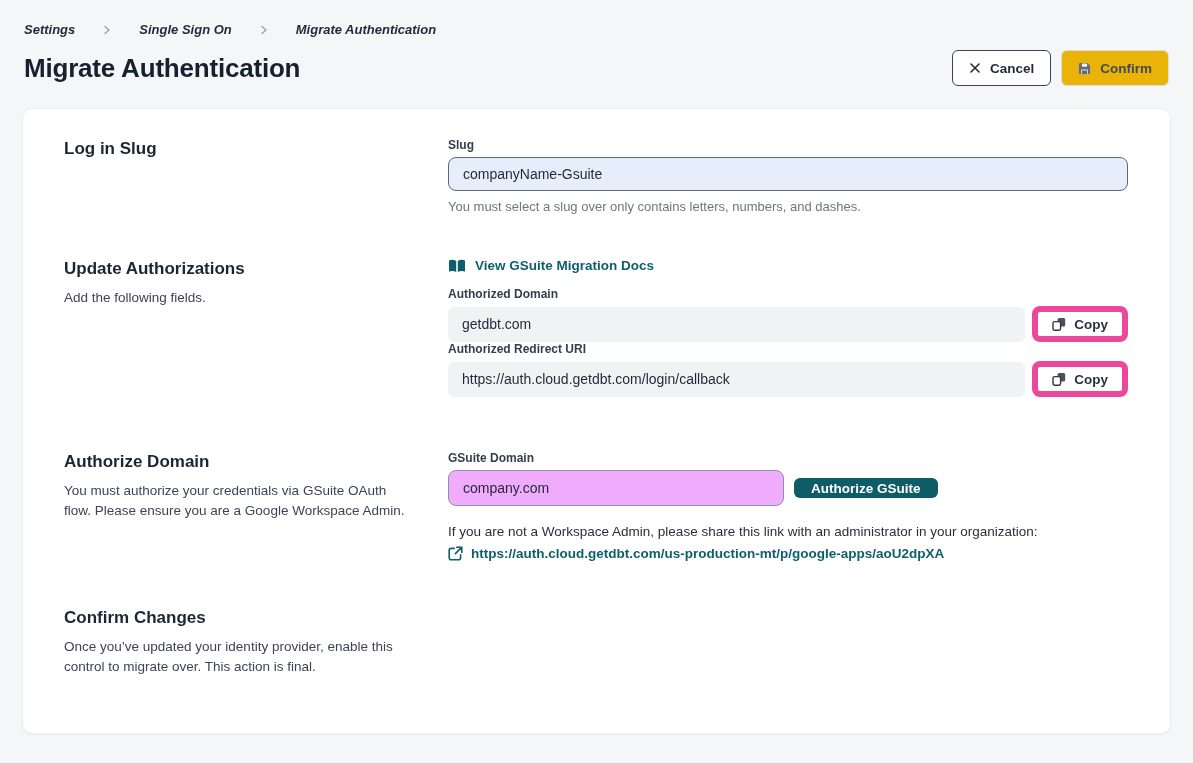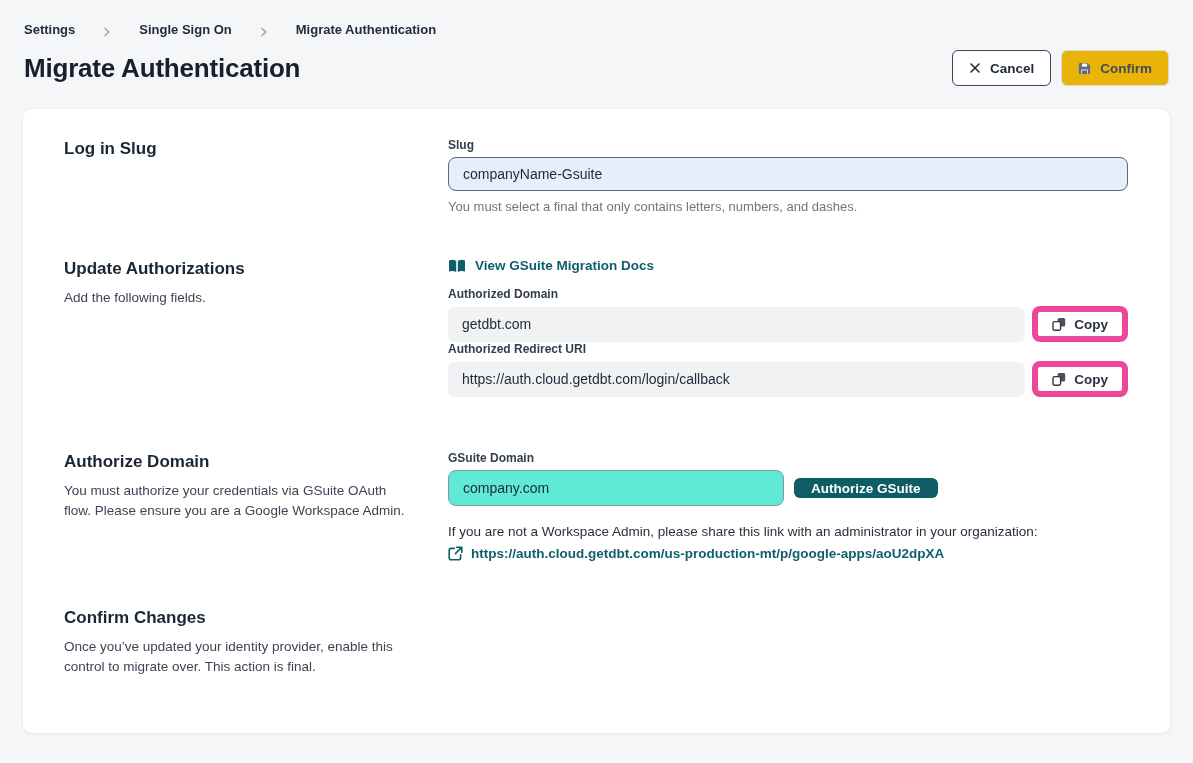--- a/index.html
+++ b/index.html
@@ -7,21 +7,21 @@
   body {
     font-family: "Liberation Sans", sans-serif;
     background: #F5F6F8;
     color: #28313F;
     overflow: hidden;
   }
   .page { width: 1193px; height: 763px; position: relative; }
 
   
   .header { padding: 22px 24px 0 24px; }
-  .breadcrumb { display: flex; align-items: flex-end; gap: 27px; font-size: 13px; font-weight: 600; color: #222C3C; }
+  .breadcrumb { display: flex; align-items: center; gap: 27px; font-size: 13px; font-weight: 600; color: #222C3C; font-style: italic; }
   .crumb { cursor: pointer; }
   .crumb.current { font-weight: 700; cursor: default; }
   .sep { display: flex; align-items: center; }
 
   .title-row { display: flex; align-items: center; justify-content: space-between; margin-top: 13px; }
   .page-title { font-size: 26px; font-weight: 700; color: #16202E; letter-spacing: -0.2px; }
   .header-actions { display: flex; gap: 10px; }
   .btn { display: inline-flex; align-items: center; gap: 9px; height: 36px; padding: 0 16px; border-radius: 6px; font-size: 13.5px; font-weight: 600; cursor: pointer; font-family: inherit; }
   .btn-cancel { background: #FFFFFF; border: 1px solid #39455A; color: #1F2937; }
   .btn-confirm { background: #eab308; border: 1px solid #DADDE2; color: #414B5A; }
@@ -47,21 +47,21 @@
   .field-label { font-size: 12px; font-weight: 700; color: #333D4D; margin-bottom: 5px; }
   .helper-text { font-size: 13px; color: #6F7680; margin-top: 8px; }
 
   .text-input {
     width: 100%; height: 34px;
     border-radius: 8px; padding: 10px 14px;
     font-size: 14px; color: #1F2937;
     font-family: inherit; outline: none;
   }
   .slug-input { background: #E7EEFB; border: 1px solid #5C6878; }
-  .gsuite-input { background: #5eead4; border: 1px solid #8B95A1; width: 336px; height: 36px; }
+  .gsuite-input { background: #f0abfc; border: 1px solid #8B95A1; width: 336px; height: 36px; }
 
   .ro-row { display: flex; align-items: center; }
   .ro-field {
     flex: 1; height: 35px; margin-right: 7px;
     background: #F1F2F4; border-radius: 6px;
     display: flex; align-items: center; padding: 0 14px;
     font-size: 14px; color: #1F2937;
   }
   .btn-copy {
     display: inline-flex; align-items: center; gap: 8px;
@@ -139,21 +139,21 @@
 
   <div class="card">
 
     <div class="row row-slug">
       <div>
         <div class="section-heading">Log in Slug</div>
       </div>
       <div>
         <div class="field-label">Slug</div>
         <input class="text-input slug-input" type="text" value="companyName-Gsuite" style="">
-        <div class="helper-text">You must select a final that only contains letters, numbers, and dashes.</div>
+        <div class="helper-text">You must select a slug over only contains letters, numbers, and dashes.</div>
       </div>
     </div>
 
     <div class="row row-auth">
       <div>
         <div class="section-heading">Update Authorizations</div>
         <div class="section-desc">Add the following fields.</div>
       </div>
       <div>
         <div class="docs-link">

